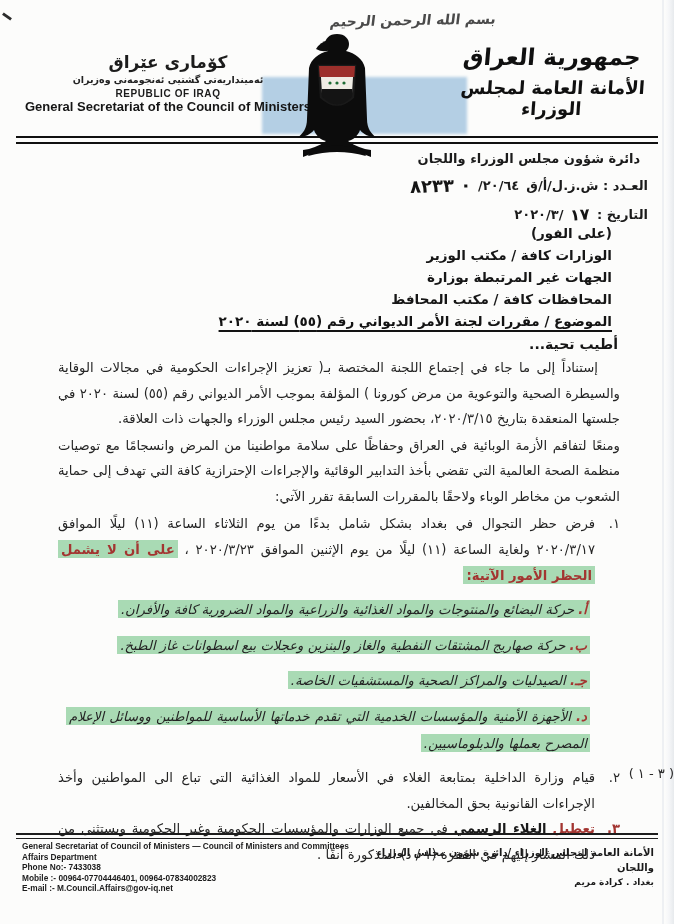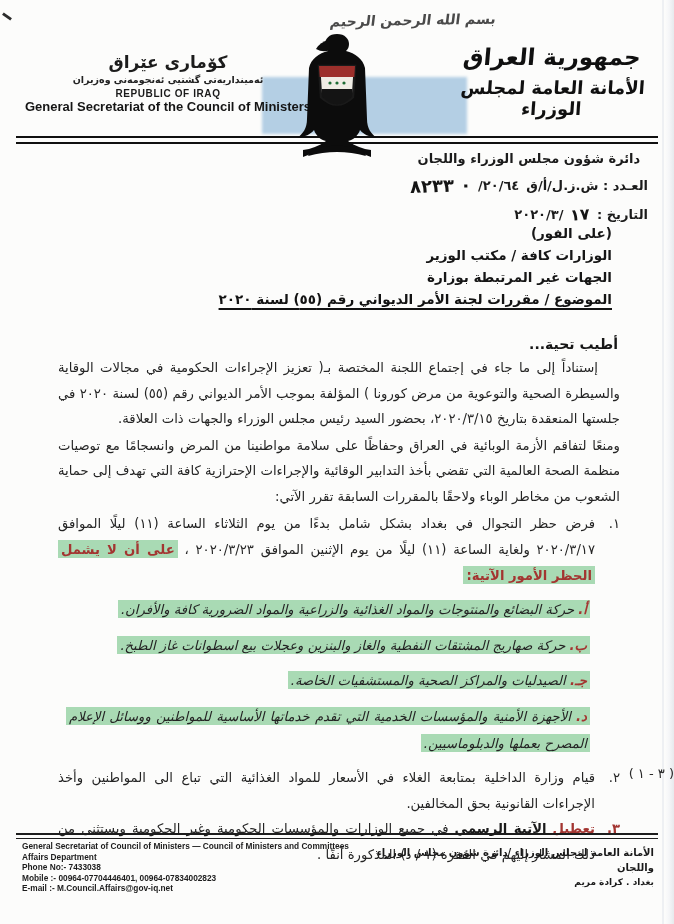--- a/index.html
+++ b/index.html
@@ -119,20 +119,21 @@
       <span>التاريخ :</span>
       <span class="hand-day ltr">١٧</span>
       <span class="ltr">٢٠٢٠/٣/</span>
     </div>
   </div>
 
   <div class="addressees">
     <div class="urgency">(على الفور)</div>
     <div class="addr-line">الوزارات كافة / مكتب الوزير</div>
     <div class="addr-line">الجهات غير المرتبطة بوزارة</div>
+    <div class="addr-line">المحافظات كافة / مكتب المحافظ</div>
     <div class="subject">الموضوع / مقررات لجنة الأمر الديواني رقم (٥٥) لسنة ٢٠٢٠</div>
   </div>
 
   <div class="greeting">أطيب تحية...</div>
 
   <div class="docbody">
     <p class="p1">إستناداً إلى ما جاء في إجتماع اللجنة المختصة بـ( تعزيز الإجراءات الحكومية في مجالات الوقاية والسيطرة الصحية والتوعوية من مرض كورونا ) المؤلفة بموجب الأمر الديواني رقم (٥٥) لسنة ٢٠٢٠ في جلستها المنعقدة بتاريخ ٢٠٢٠/٣/١٥، بحضور السيد رئيس مجلس الوزراء والجهات ذات العلاقة.</p>
     <p class="p2">ومنعًا لتفاقم الأزمة الوبائية في العراق وحفاظًا على سلامة مواطنينا من المرض وانسجامًا مع توصيات منظمة الصحة العالمية التي تقضي بأخذ التدابير الوقائية والإجراءات الإحترازية كافة التي تهدف إلى حماية الشعوب من مخاطر الوباء ولاحقًا بالمقررات السابقة تقرر الآتي:</p>
 
     <div class="list">
@@ -149,21 +150,21 @@
         <div class="sub"><span class="hl"><span class="red">د.</span> <span>الأجهزة الأمنية والمؤسسات الخدمية التي تقدم خدماتها الأساسية للمواطنين ووسائل الإعلام المصرح بعملها والدبلوماسيين.</span></span></div>
       </div>
 
       <div class="li">
         <span class="li-num">٢.</span>
         <span class="li-text">قيام وزارة الداخلية بمتابعة الغلاء في الأسعار للمواد الغذائية التي تباع الى المواطنين وأخذ الإجراءات القانونية بحق المخالفين.</span>
       </div>
 
       <div class="li">
         <span class="li-num red">٣.</span>
-        <span class="li-text"><span class="red">تعطيل</span> <span class="b">الآتية الرسمي</span> <span>في جميع الوزارات والمؤسسات الحكومية وغير الحكومية ويستثنى من ذلك المشار إليهم في الفقرة (١ / د) المذكورة آنفًا .</span></span>
+        <span class="li-text"><span class="red">تعطيل</span> <span class="b">الغلاء الرسمي</span> <span>في جميع الوزارات والمؤسسات الحكومية وغير الحكومية ويستثنى من ذلك المشار إليهم في الفقرة (١ / د) المذكورة آنفًا .</span></span>
       </div>
 
     </div>
   </div>
 
   <div class="pagenum ltr">( ٣ - ١ )</div>
 
   <div class="footline"></div>
   <div class="footer">
     <div class="f-en">

